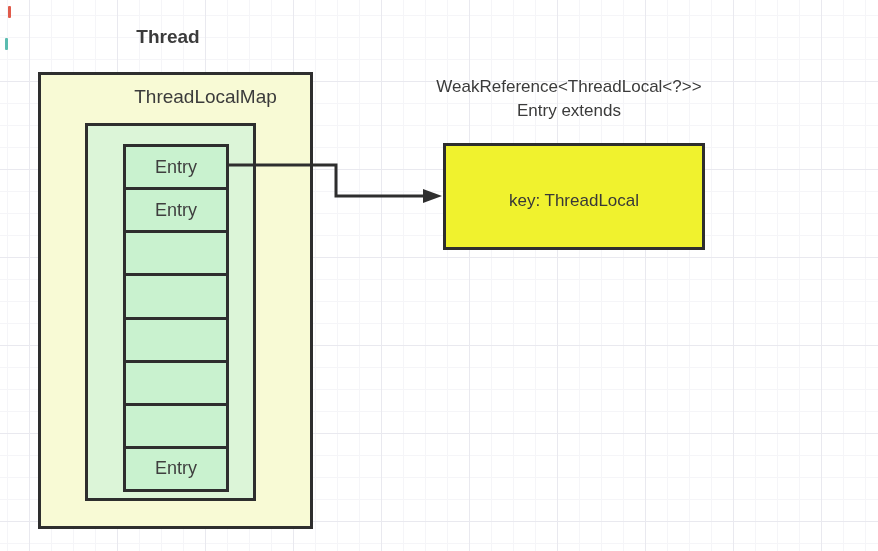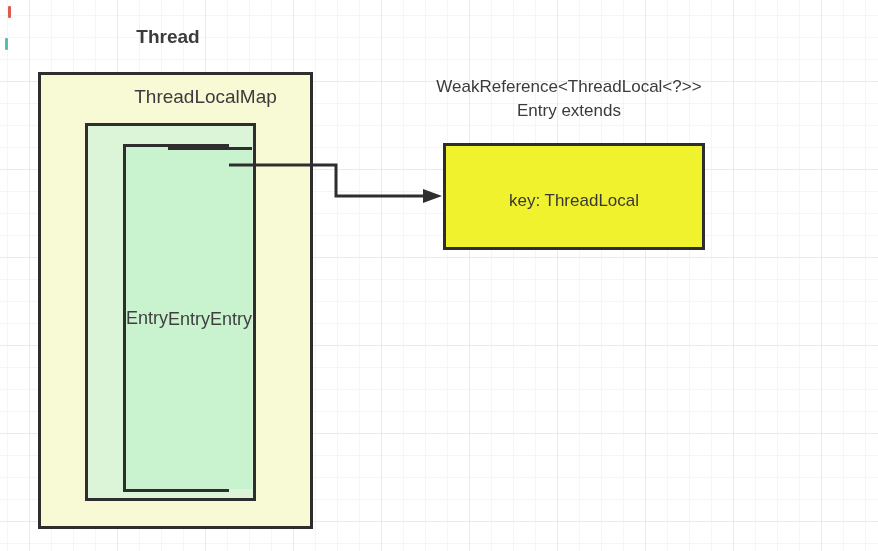--- a/index.html
+++ b/index.html
@@ -40,21 +40,21 @@
 
   .map-box {
     left: 85px; top: 123px; width: 171px; height: 378px;
     background: #dcf5d8;
     border: 3px solid #2e2e2e;
   }
 
   .entry-stack {
     left: 123px; top: 144px; width: 106px; height: 348px;
     border: 3px solid #2e2e2e;
-    display: flex; flex-direction: row;
+    display: flex; flex-direction: column;
   }
   .entry-cell {
     flex: 1 1 0;
     background: #c9f2cf;
     display: flex; align-items: center; justify-content: center;
     font-size: 18px; color: #3f3f3f;
   }
   .entry-cell + .entry-cell { border-top: 3px solid #2e2e2e; }
 
   .entry-note {

